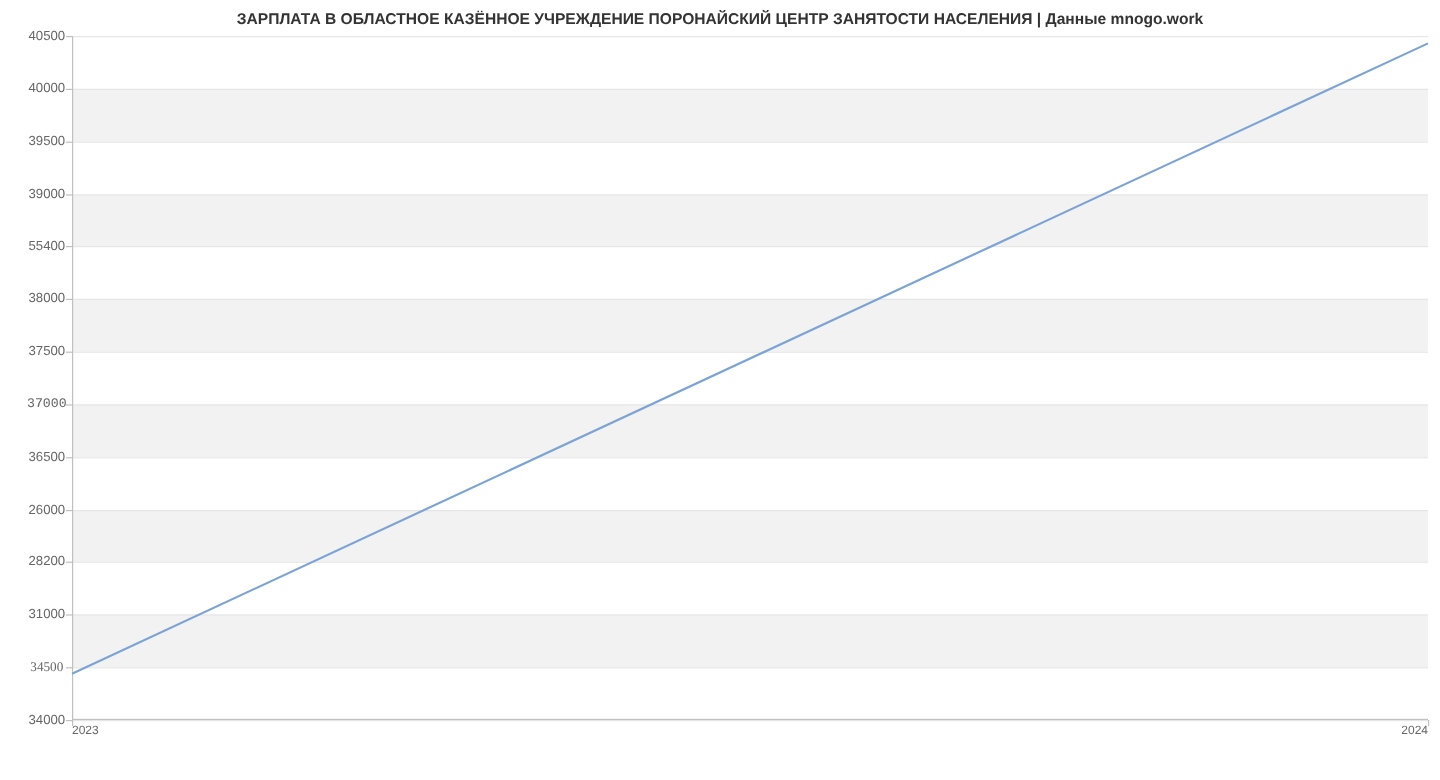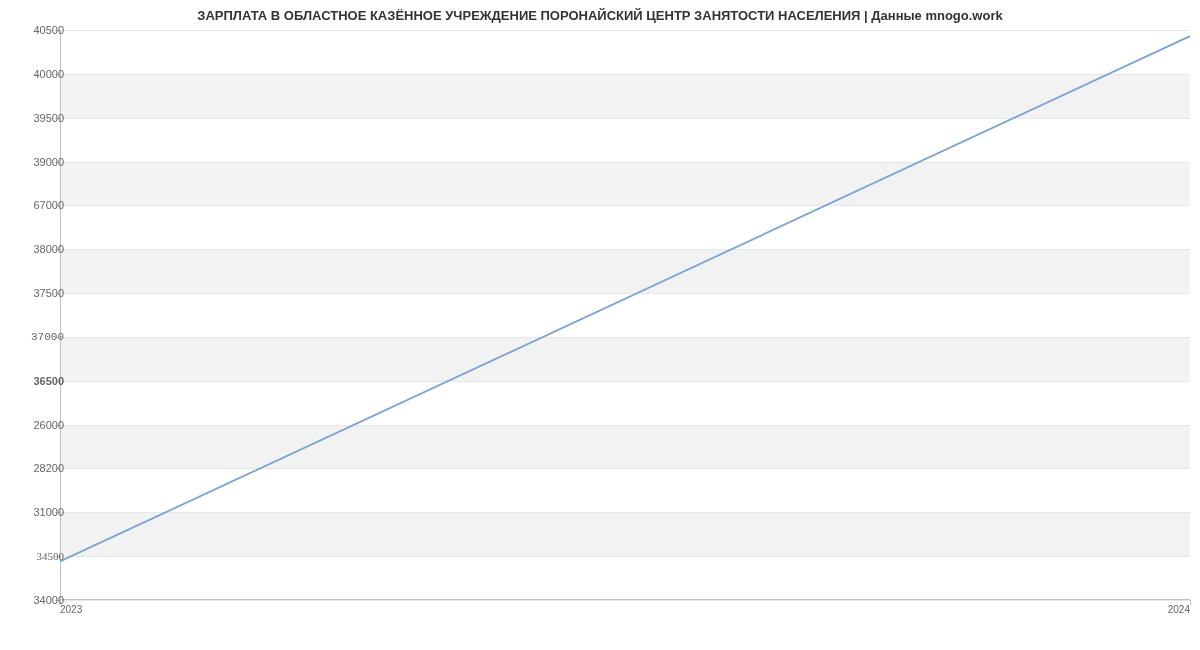--- a/index.html
+++ b/index.html
@@ -62,21 +62,21 @@
       height: 100%;
       width: 1px;
       background: #c0c0c0;
     }
     .y-tick-label {
       position: absolute;
       right: 1136px;
       font-size: 11px;
       color: #666;
       transform: translateY(-50%);
-      text-align: right;
+      text-align: center;
       width: 50px;
     }
     .x-tick-label {
       position: absolute;
       top: 604px;
       font-size: 10px;
       color: #666;
     }
     .data-line {
       position: absolute;
@@ -155,25 +155,25 @@
     <line id="series-line" x1="0" y1="531.4153846153846" x2="1130" y2="6.13846153846157"></line>
   </svg>
 </div>
 
 <div id="y-labels">
     <div class="y-tick-label" style="top: 600px;">34000</div>
     <div class="y-tick-label" style="top: 556.154px; font-family: Liberation Serif, serif;">34500</div>
     <div class="y-tick-label" style="top: 512.308px;">31000</div>
     <div class="y-tick-label" style="top: 468.462px;">28200</div>
     <div class="y-tick-label" style="top: 424.615px;">26000</div>
-    <div class="y-tick-label" style="top: 380.769px; font-weight: bold;">36500</div>
+    <div class="y-tick-label" style="top: 380.769px;">36500</div>
     <div class="y-tick-label" style="top: 336.923px; font-family: Liberation Mono, monospace;">37000</div>
     <div class="y-tick-label" style="top: 293.077px;">37500</div>
     <div class="y-tick-label" style="top: 249.231px;">38000</div>
-    <div class="y-tick-label" style="top: 205.385px;">67000</div>
+    <div class="y-tick-label" style="top: 205.385px;">55400</div>
     <div class="y-tick-label" style="top: 161.538px;">39000</div>
     <div class="y-tick-label" style="top: 117.692px;">39500</div>
     <div class="y-tick-label" style="top: 73.8462px;">40000</div>
     <div class="y-tick-label" style="top: 30px;">40500</div>
   </div>
 <div id="x-labels">
     <div class="x-tick-label" style="left: 60px;">2023</div>
     <div class="x-tick-label" style="right: 10px;">2024</div>
   </div>
 

